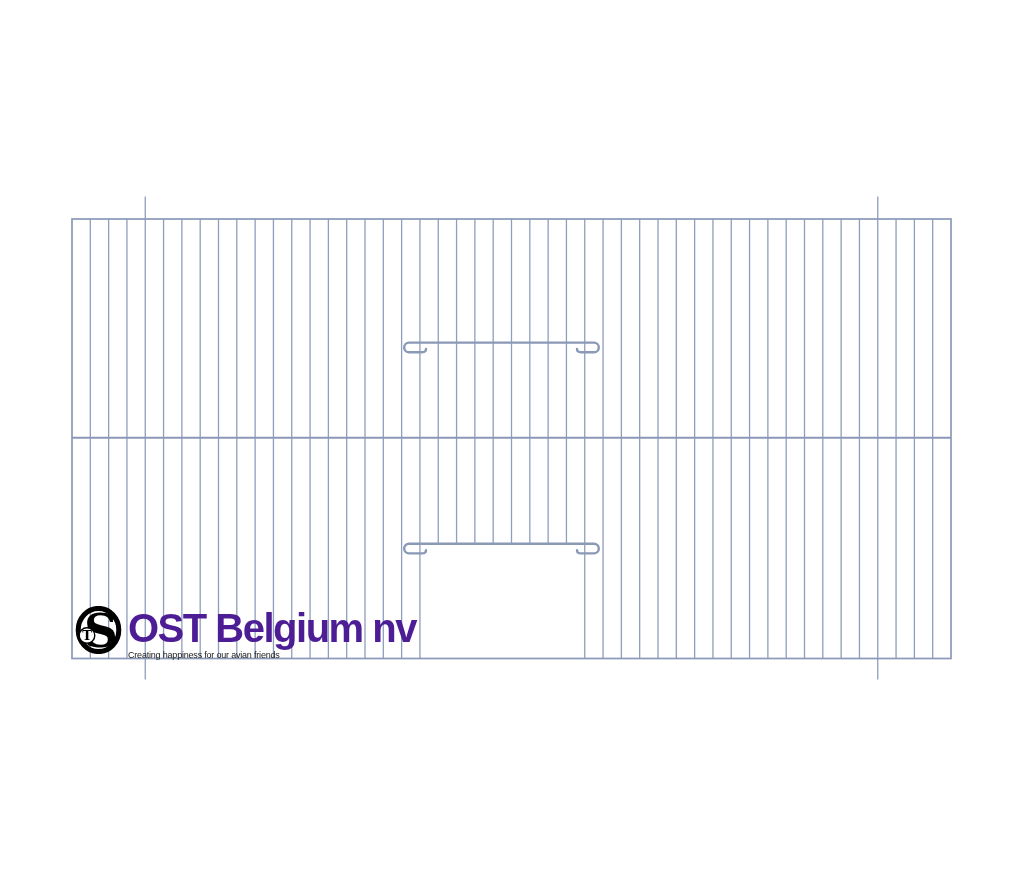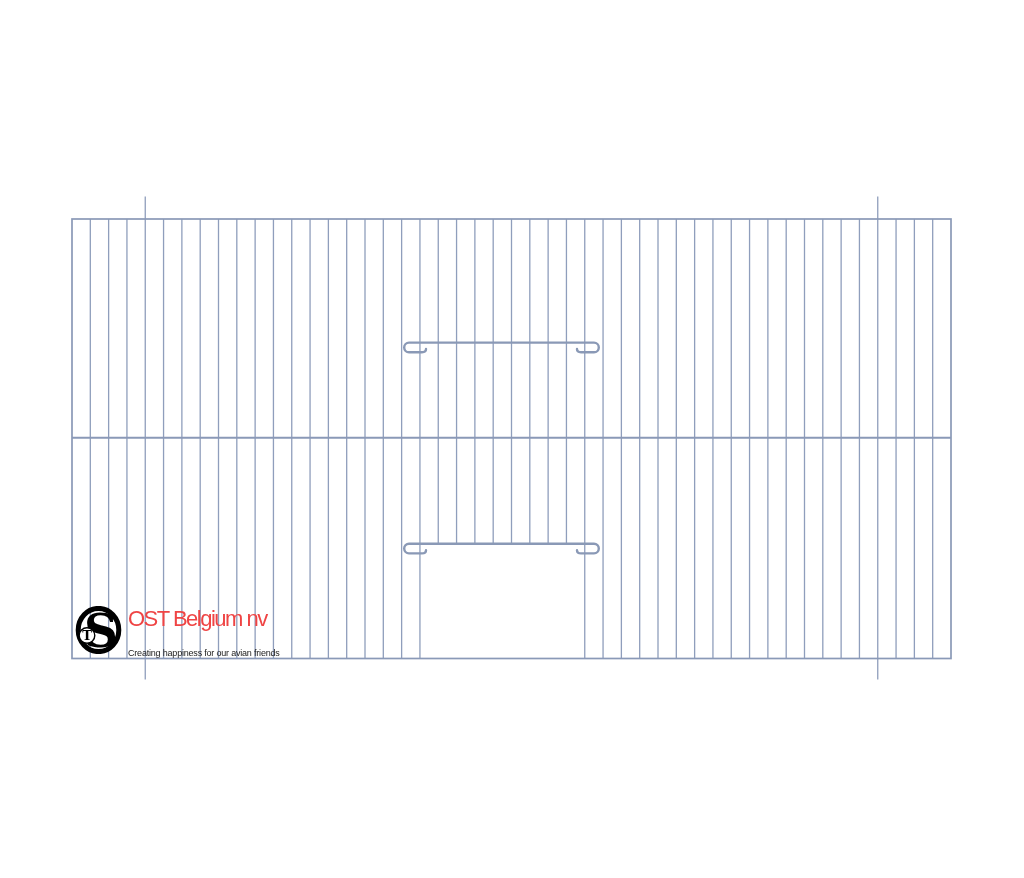--- a/index.html
+++ b/index.html
@@ -33,29 +33,29 @@
   }
   .monogram {
     width: 48px;
     height: 48px;
     flex: 0 0 auto;
   }
   .logo-text {
     padding-top: 2px;
   }
   .company {
-    font-size: 22px;
-    font-weight: normal;
+    font-size: 40px;
+    font-weight: bold;
     letter-spacing: -1.5px;
     line-height: 1;
-    color: #ef4444;
+    color: #4c1d95;
     white-space: nowrap;
   }
   .tagline {
-    margin-top: 19px;
+    margin-top: 3px;
     font-size: 9px;
     letter-spacing: -0.2px;
     line-height: 1;
     color: #222222;
     white-space: nowrap;
   }
 </style>
 </head>
 <body>
 

